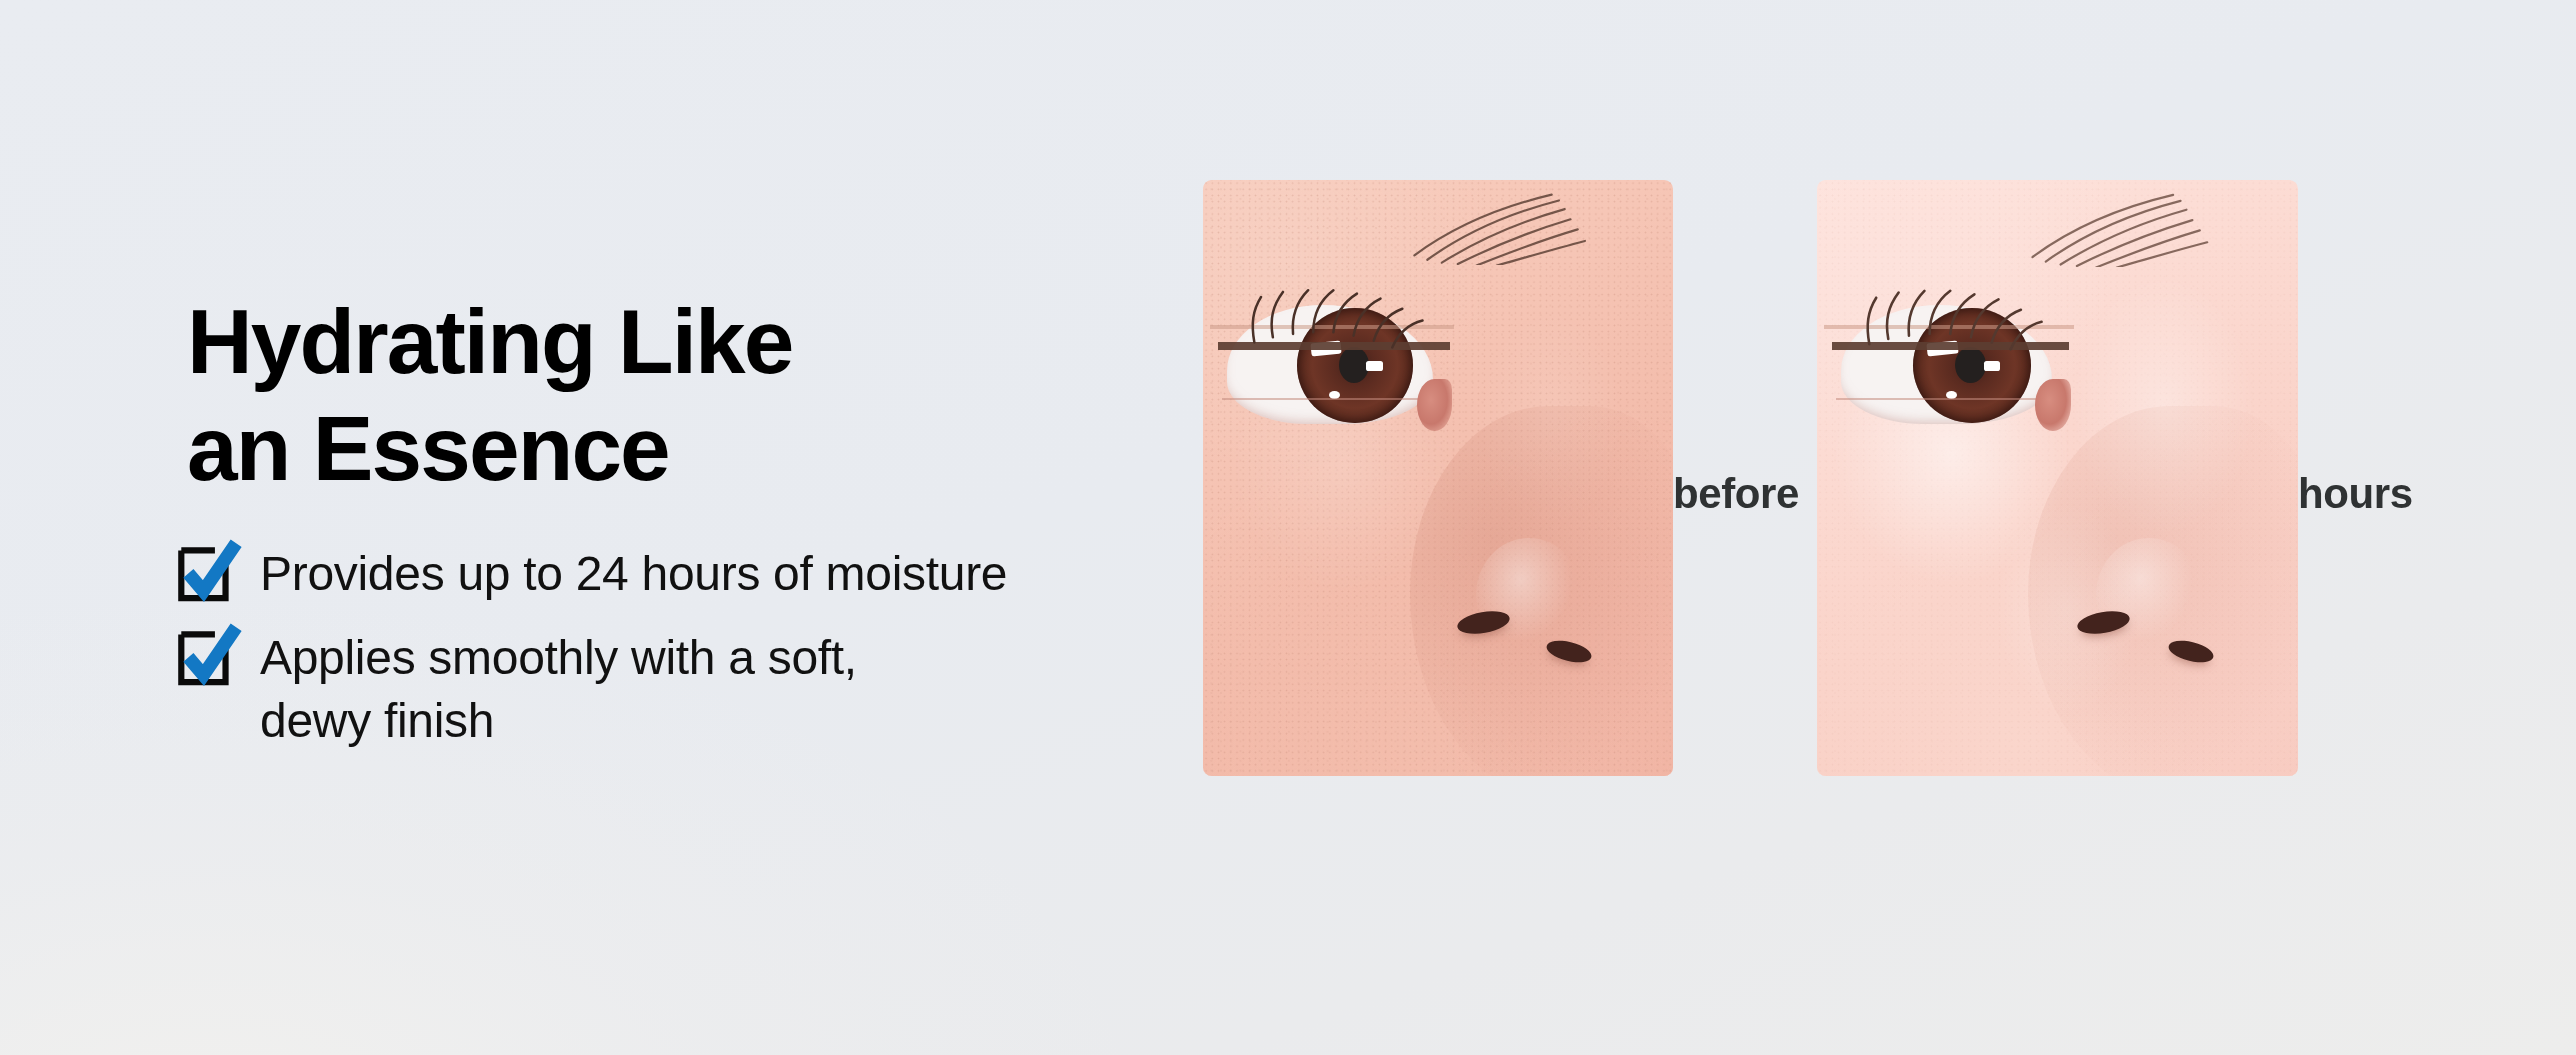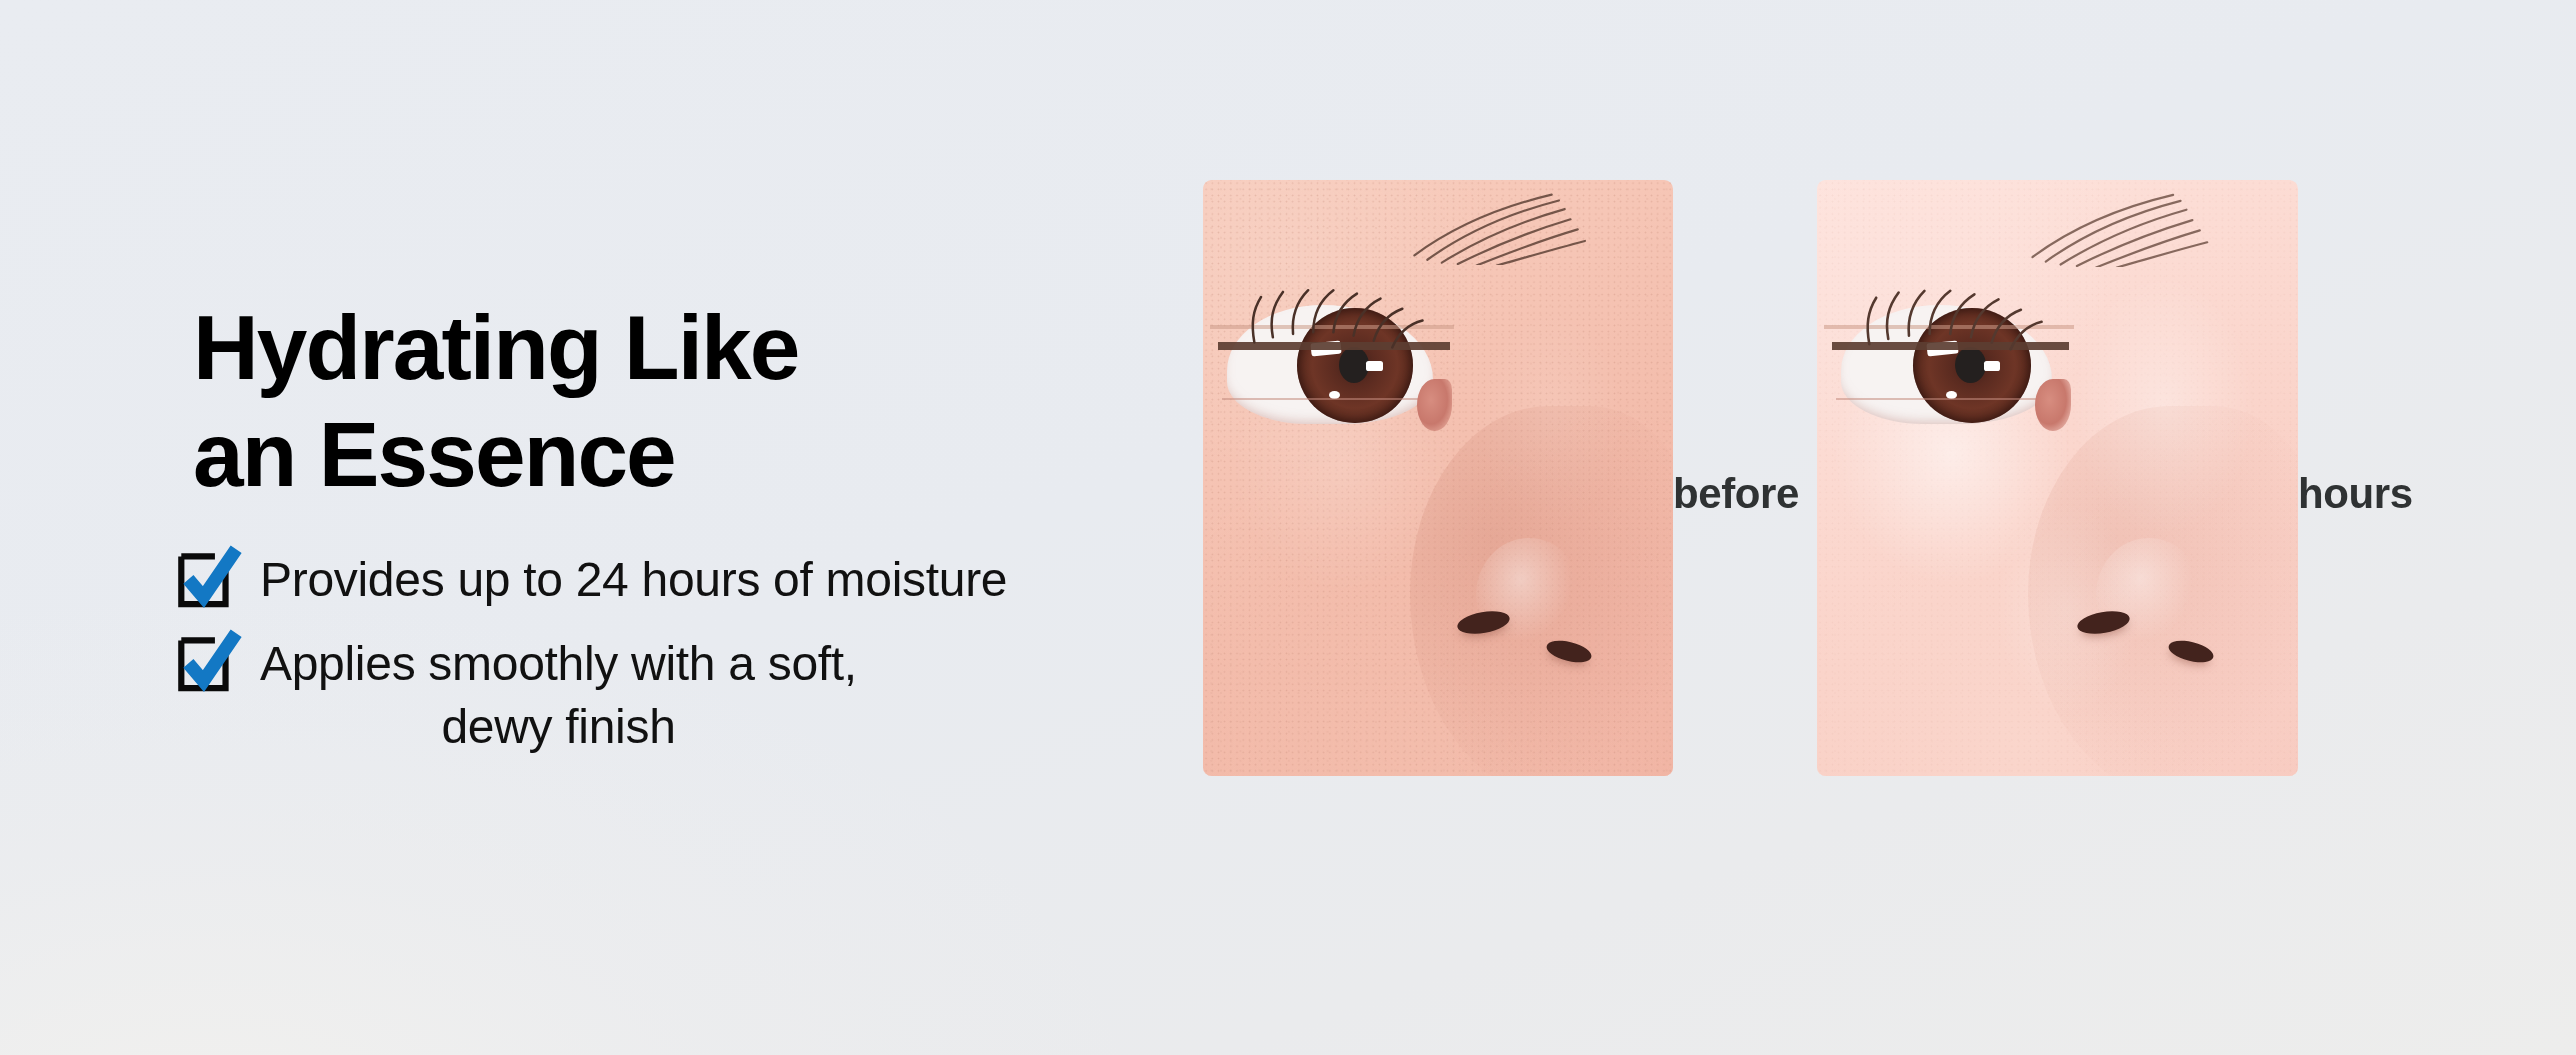--- a/index.html
+++ b/index.html
@@ -27,41 +27,40 @@
 
   
   .copy {
     position: absolute;
     left: 179px;
     top: 280px;
     width: 933px;
   }
 
   .headline {
-    margin: 14px;
+    margin: 8px;
     font-size: 91px;
     line-height: 107px;
     font-weight: 700;
     letter-spacing: -1.9px;
     color: #000000;
     white-space: pre-line;
   }
 
   .feature-list {
     margin: 0;
     padding: 0;
     list-style: none;
     margin-top: 40px;
   }
 
   .feature-item {
     display: flex;
     align-items: flex-start;
     margin-bottom: 21px;
-    text-align: center;
   }
   .feature-item:last-child { margin-bottom: 12px; }
 
   .check-box {
     position: relative;
     flex: 0 0 auto;
     width: 49px;
     height: 49px;
     margin-top: 7px;
     margin-right: 32px;

